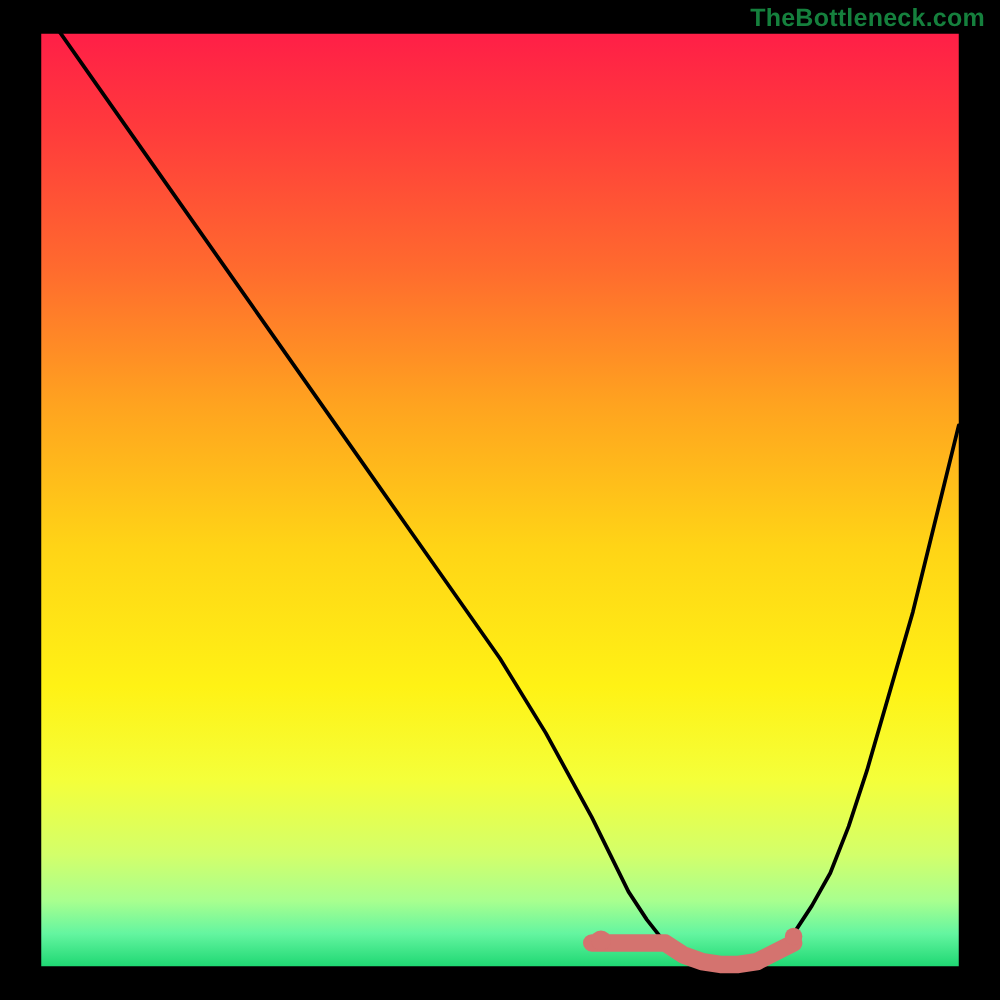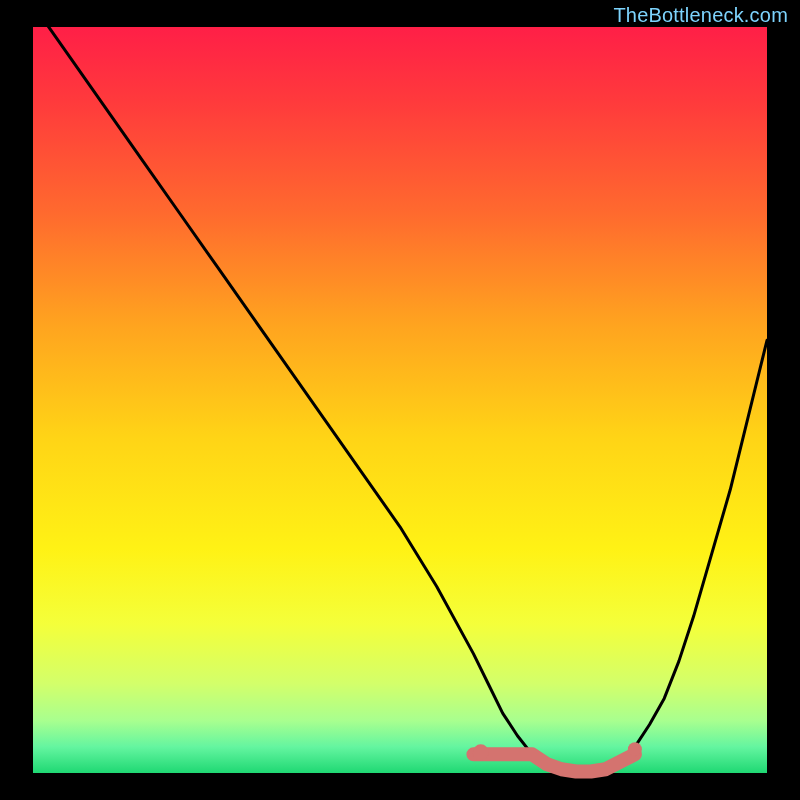--- a/index.html
+++ b/index.html
@@ -16,23 +16,23 @@
     top: 0;
     left: 0;
     width: 800px;
     height: 800px;
     background: #000;
   }
   .watermark {
     position: absolute;
     top: 4px;
     right: 12px;
-    color: #7dd3fc;
+    color: #15803d;
     font-size: 20px;
-    font-weight: 400;
+    font-weight: 700;
     z-index: 10;
     letter-spacing: 0.2px;
   }
   svg {
     position: absolute;
     top: 0;
     left: 0;
   }
 </style>
 </head>

